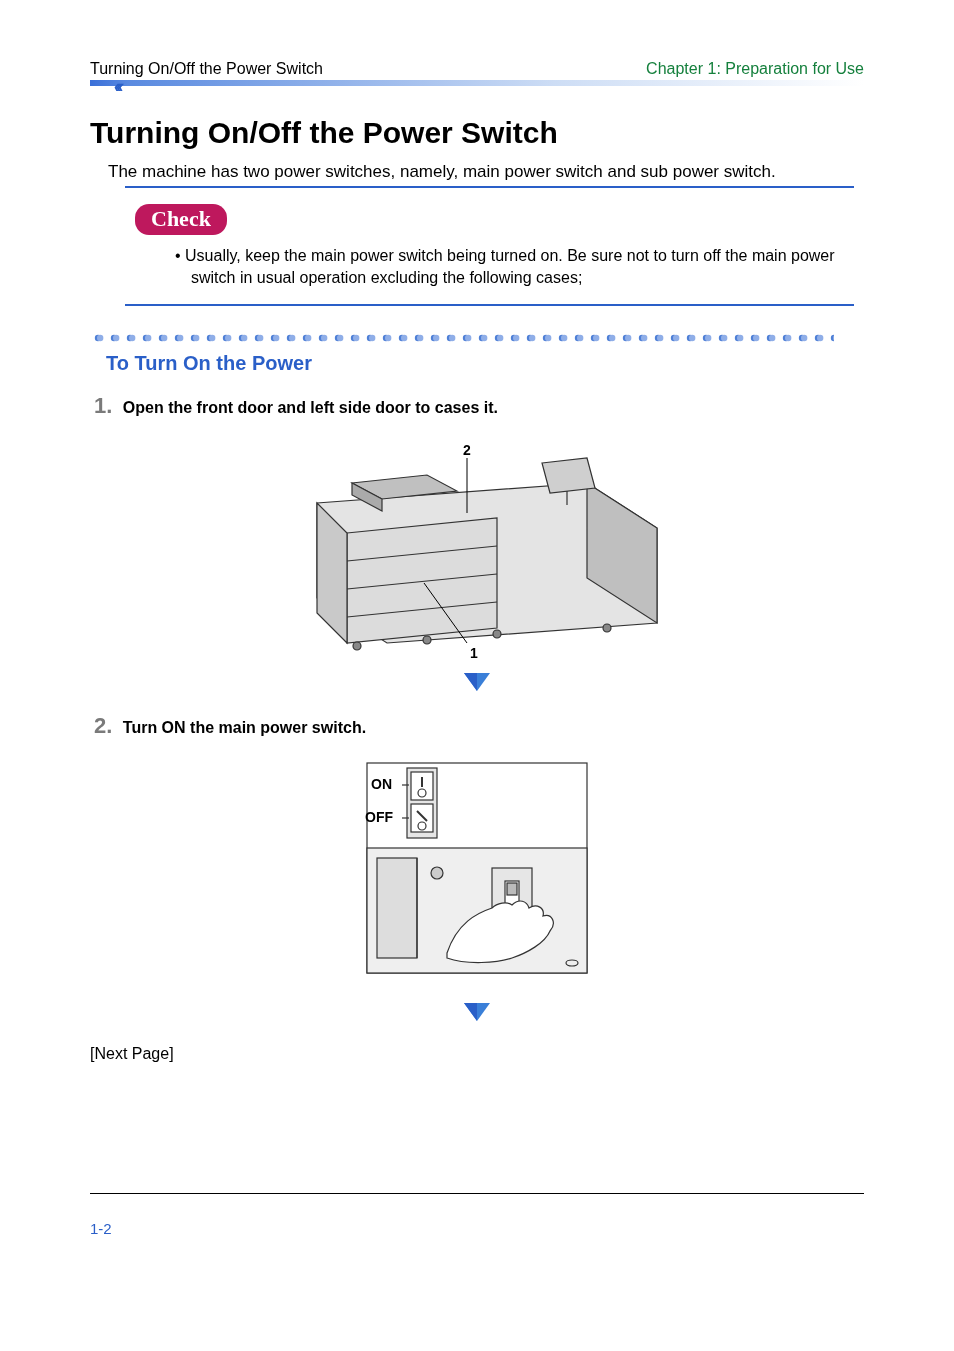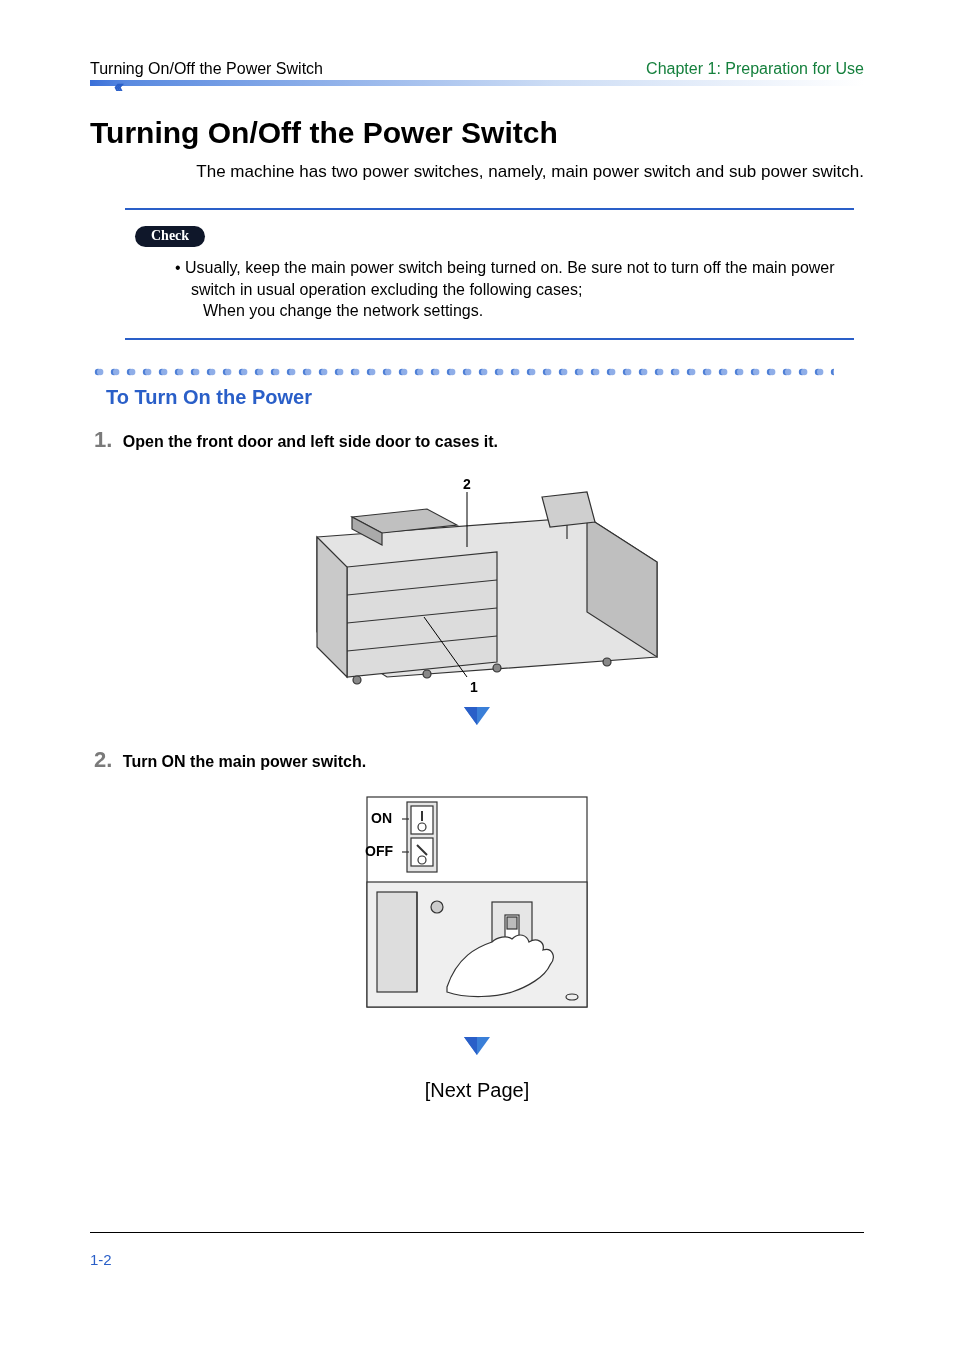--- a/index.html
+++ b/index.html
@@ -38,38 +38,37 @@
   }
   h1.title {
     font-size: 30px;
     font-weight: bold;
     margin-bottom: 12px;
     margin-left: 0;
   }
   .intro {
     font-size: 17px;
     margin-left: 18px;
-    margin-bottom: 26px;
-    text-align: right;
+    margin-bottom: 4px;
   }
   .check-box {
     margin-left: 35px;
     margin-right: 10px;
     border-top: 2px solid #2a5fc8;
     border-bottom: 2px solid #2a5fc8;
     padding: 16px 16px 16px 10px;
     margin-bottom: 24px;
   }
   .check-badge {
     display: inline-block;
-    background: #0f172a;
+    background: #be185d;
     color: #fff;
     font-family: "Times New Roman", serif;
     font-weight: bold;
-    font-size: 14px;
+    font-size: 22px;
     padding: 2px 16px 3px 16px;
     border-radius: 14px;
     margin-left: 0;
     margin-bottom: 10px;
   }
   .check-list {
     font-size: 16px;
     list-style: none;
     padding-left: 40px;
   }
@@ -122,28 +121,28 @@
   .fig-label {
     font-weight: bold;
     font-size: 14px;
     fill: #000;
   }
   .down-tri {
     text-align: center;
     margin: 6px 0 18px 0;
   }
   .next-page {
-    text-align: center;
-    font-size: 20px;
+    text-align: left;
+    font-size: 16px;
     margin-top: 20px;
   }
   .footer {
     border-top: 1px solid #000;
     margin-top: 130px;
-    padding-top: 18px;
+    padding-top: 26px;
   }
   .page-num {
     color: #2a5fc8;
     font-size: 15px;
   }
 </style>
 </head>
 <body>
 
 <div class="header-row">
@@ -156,21 +155,20 @@
 
 <h1 class="title">Turning On/Off the Power Switch</h1>
 
 <p class="intro">The machine has two power switches, namely, main power switch and sub power switch.</p>
 
 <div class="check-box">
   <span class="check-badge">Check</span>
   <ul class="check-list">
     <li>
       <span>Usually, keep the main power switch being turned on. Be sure not to turn off the main power switch in usual operation excluding the following cases;</span>
-      <span class="check-sub">When you change the network settings.</span>
     </li>
   </ul>
 </div>
 
 <div class="dots-row">
   <svg width="740" height="12" viewBox="0 0 740 12">
     <defs>
       <pattern id="dotpat" x="0" y="0" width="16" height="12" patternUnits="userSpaceOnUse">
         <circle cx="4" cy="6" r="3.2" fill="#4e7fd6"></circle>
         <circle cx="6.2" cy="6" r="3.2" fill="#8faee8"></circle>

